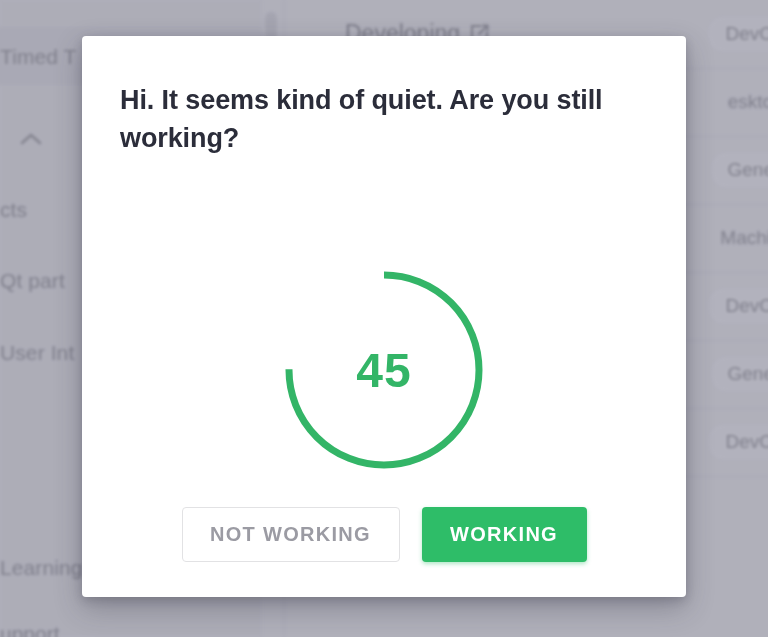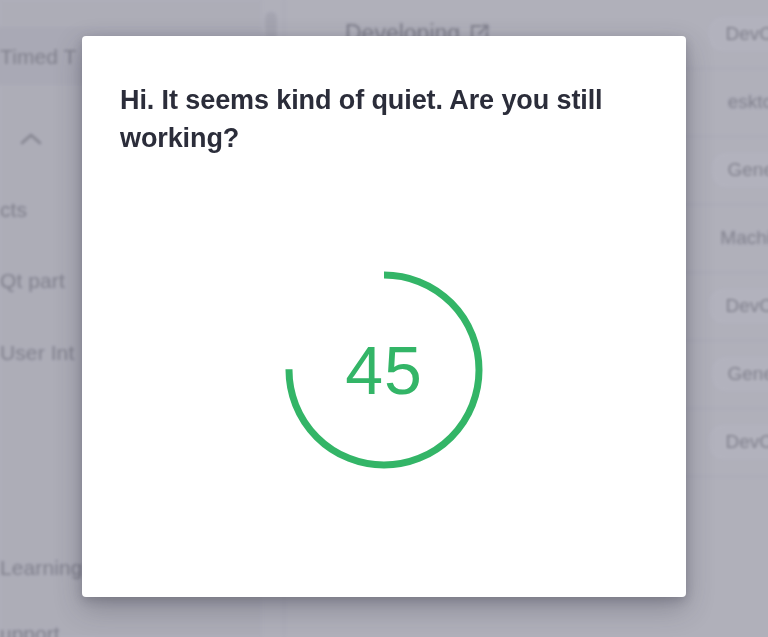--- a/index.html
+++ b/index.html
@@ -209,22 +209,22 @@
   }
   .timer-num {
     position: absolute;
     left: 0;
     top: 0;
     width: 224px;
     height: 224px;
     display: flex;
     align-items: center;
     justify-content: center;
-    font-size: 68px;
-    font-weight: 400;
+    font-size: 48px;
+    font-weight: 700;
     color: #33b567;
     letter-spacing: 1px;
   }
 
   
   .btn-row {
     position: absolute;
     left: 0;
     top: 468px;
     width: 604px;
@@ -335,16 +335,20 @@
     <div class="dlg-title">Hi. It seems kind of quiet. Are you still working?</div>
 
 
     <div class="timer-wrap">
       <svg viewBox="0 0 224 224" aria-hidden="true">
         <circle id="timer-arc" cx="112" cy="112" r="95" fill="none" stroke="#33b567" stroke-width="7" stroke-linecap="butt" transform="rotate(-90 112 112)" stroke-dasharray="596.90" stroke-dashoffset="149.23"></circle>
       </svg>
       <div class="timer-num" style="color: rgb(51, 181, 103);">45</div>
     </div>
 
+    <div class="btn-row">
+      <button class="btn btn-secondary">NOT WORKING</button>
+      <button class="btn btn-primary">WORKING</button>
+    </div>
 
   </div>
 
 </div>
 
 </body></html>

